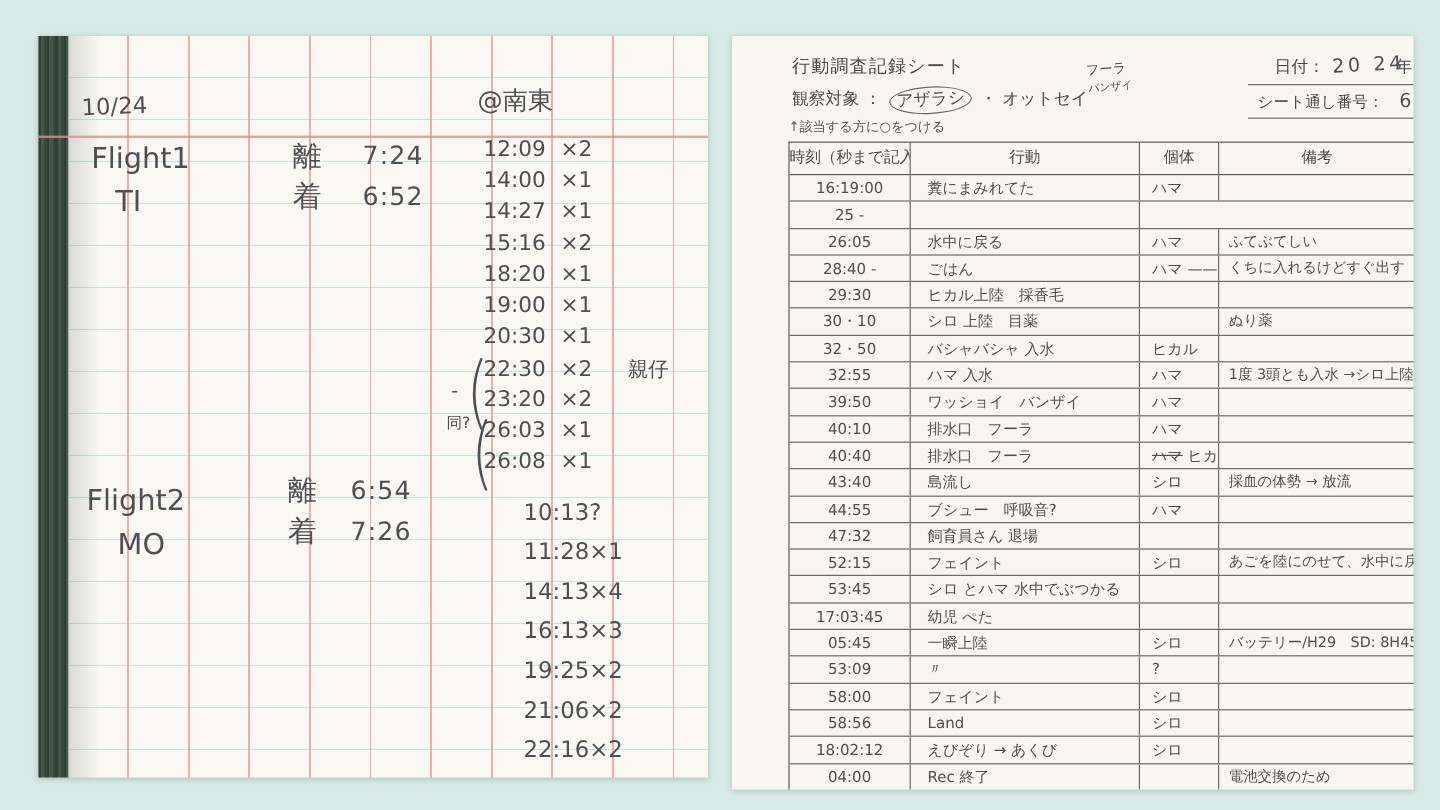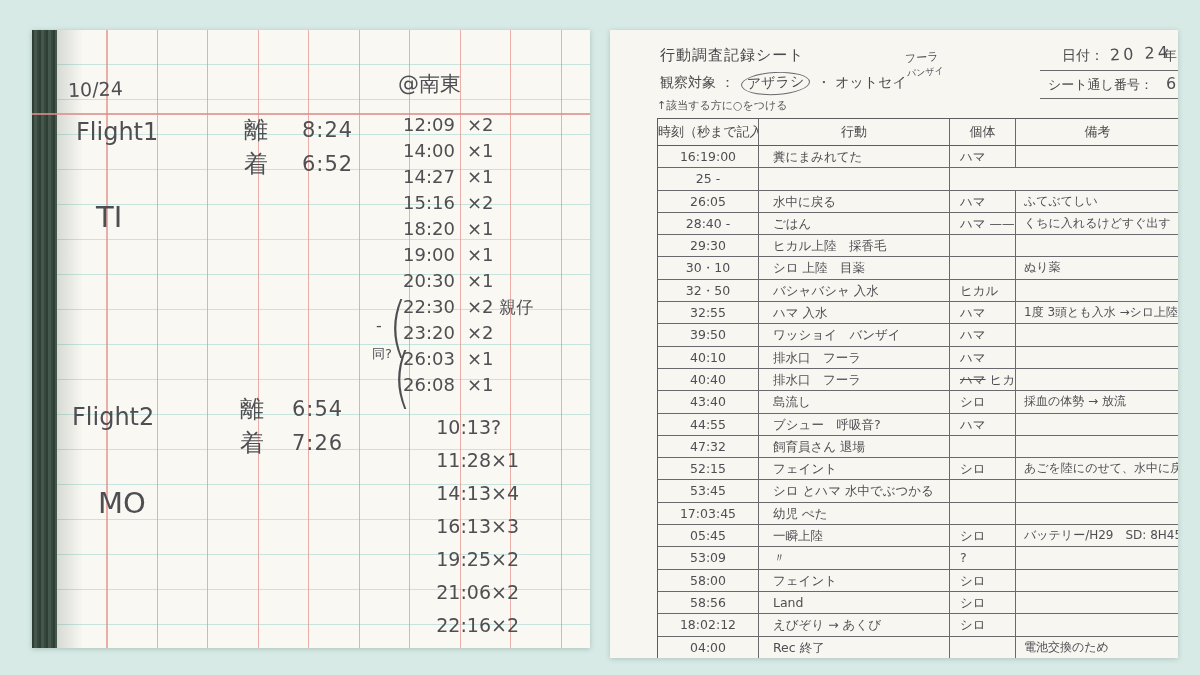--- a/index.html
+++ b/index.html
@@ -16,33 +16,33 @@
         repeating-linear-gradient(to right, transparent 0 49px, rgba(231,148,142,.75) 49px 50.5px),
         repeating-linear-gradient(to bottom, transparent 0 34px, rgba(186,222,216,.8) 34px 35px);}
   .page-shadow{position:absolute;left:25px;top:0;width:26px;height:618px;
       background:linear-gradient(to right, rgba(60,80,70,.18), rgba(60,80,70,0));}
   .red-hline{position:absolute;left:0;top:83px;width:558px;height:2px;background:#dd8f8a;opacity:.8;}
 
   .hw{position:absolute;color:#4f4f53;font-family:"DejaVu Sans",sans-serif;white-space:nowrap;}
   .nb-date{left:36px;top:48px;font-size:19px;transform:rotate(-2deg);}
   .nb-loc{left:366px;top:40px;font-size:21px;}
   .f-name{font-size:24px;}
-  .f-code{font-size:29px;margin-top:46px;}
+  .f-code{font-size:24px;}
   .f-kanji{font-size:24px;}
   .f-time{font-size:21px;letter-spacing:1px;}
 
   .obs-list{position:absolute;}
   .obs1{left:371px;top:84px;}
   .obs2{left:393px;top:386px;}
   .obs-row{height:26px;font-size:18px;color:#4f4f53;white-space:nowrap;}
   .obs2 .obs-row{height:33px;font-size:19px;}
   .obs-time{display:inline-block;width:64px;}
   .obs2 .obs-time{width:66px;text-align:right;}
   .obs-count{display:inline-block;}
-  .obs-note{margin-left:0;font-size:17px;}
+  .obs-note{margin-left:24px;font-size:17px;}
 
   .bracket{position:absolute;color:#4f4f53;font-size:58px;font-weight:200;
            transform:scaleY(1.15) scaleX(.8);transform-origin:top left;line-height:1;}
   .bracket-1{left:357px;top:263px;}
   .bracket-2{left:361px;top:314px;}
   .bracket-dash{position:absolute;left:344px;top:286px;font-size:16px;color:#4f4f53;}
   .bracket-label{position:absolute;left:340px;top:316px;width:15px;font-size:13px;line-height:15px;
                  color:#4f4f53;word-break:break-all;text-align:center;}
 
   
@@ -89,21 +89,21 @@
     <div class="paper-grid"></div>
     <div class="page-shadow"></div>
     <div class="red-hline"></div>
 
     <div class="hw nb-date">10/24</div>
     <div class="hw nb-loc">@南東</div>
 
     <div class="hw f-name" style="left:44px;top:88px;">Flight1</div>
     <div class="hw f-code" style="left:64px;top:124px;">TI</div>
     <div class="hw f-kanji" style="left:212px;top:84px;">離</div>
-    <div class="hw f-time" style="left:270px;top:88px;">8:24</div>
+    <div class="hw f-time" style="left:270px;top:88px;">7:24</div>
     <div class="hw f-kanji" style="left:212px;top:118px;">着</div>
     <div class="hw f-time" style="left:270px;top:122px;">6:52</div>
     <div class="obs-list obs1">
         <div class="obs-row">
     <span class="obs-time">12:09</span><span class="obs-count">×2</span>
   </div>
         <div class="obs-row">
     <span class="obs-time">14:00</span><span class="obs-count">×1</span>
   </div>
         <div class="obs-row">

